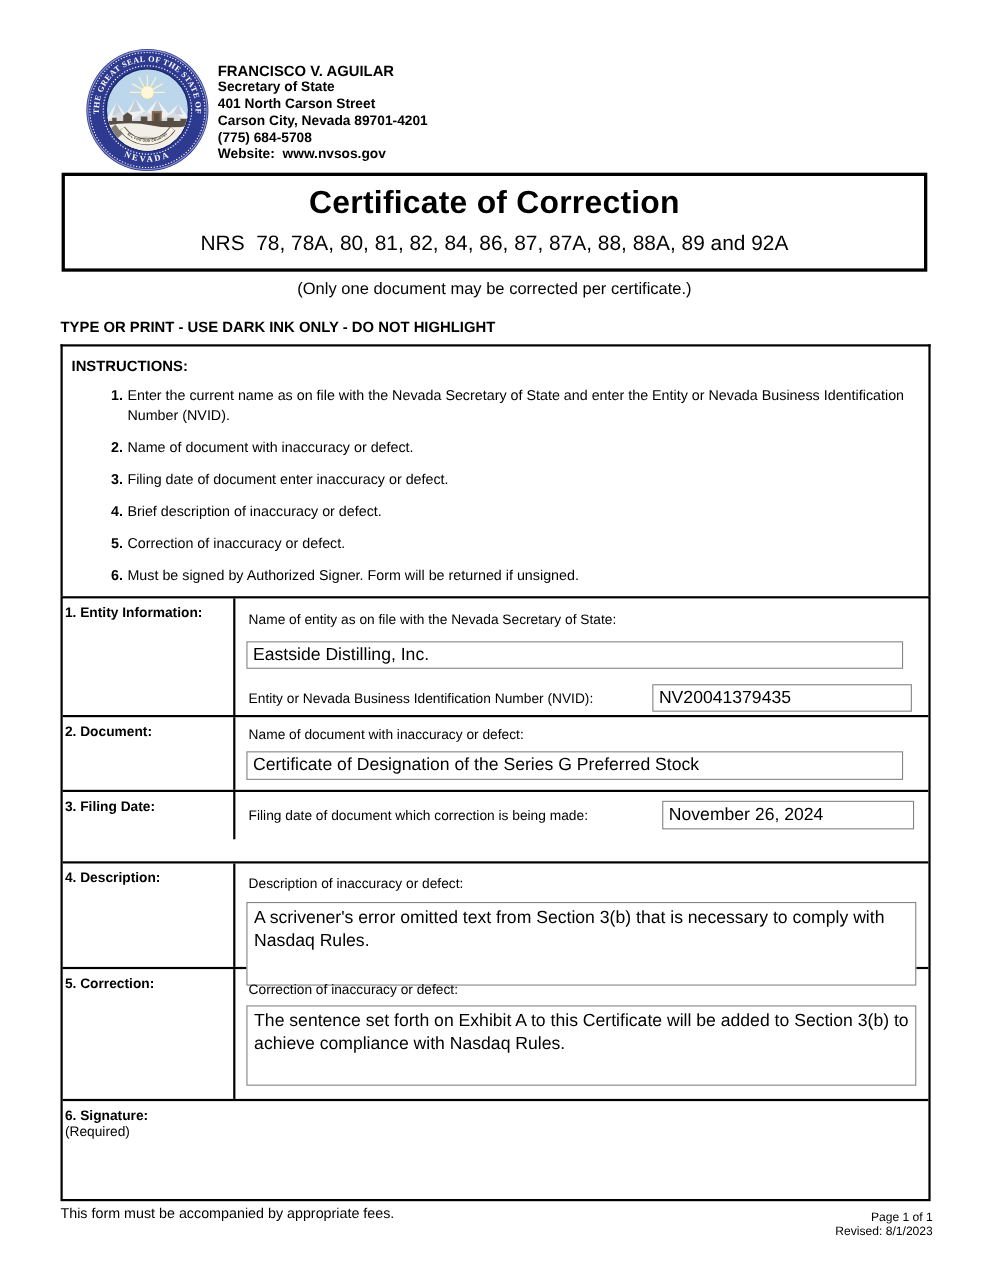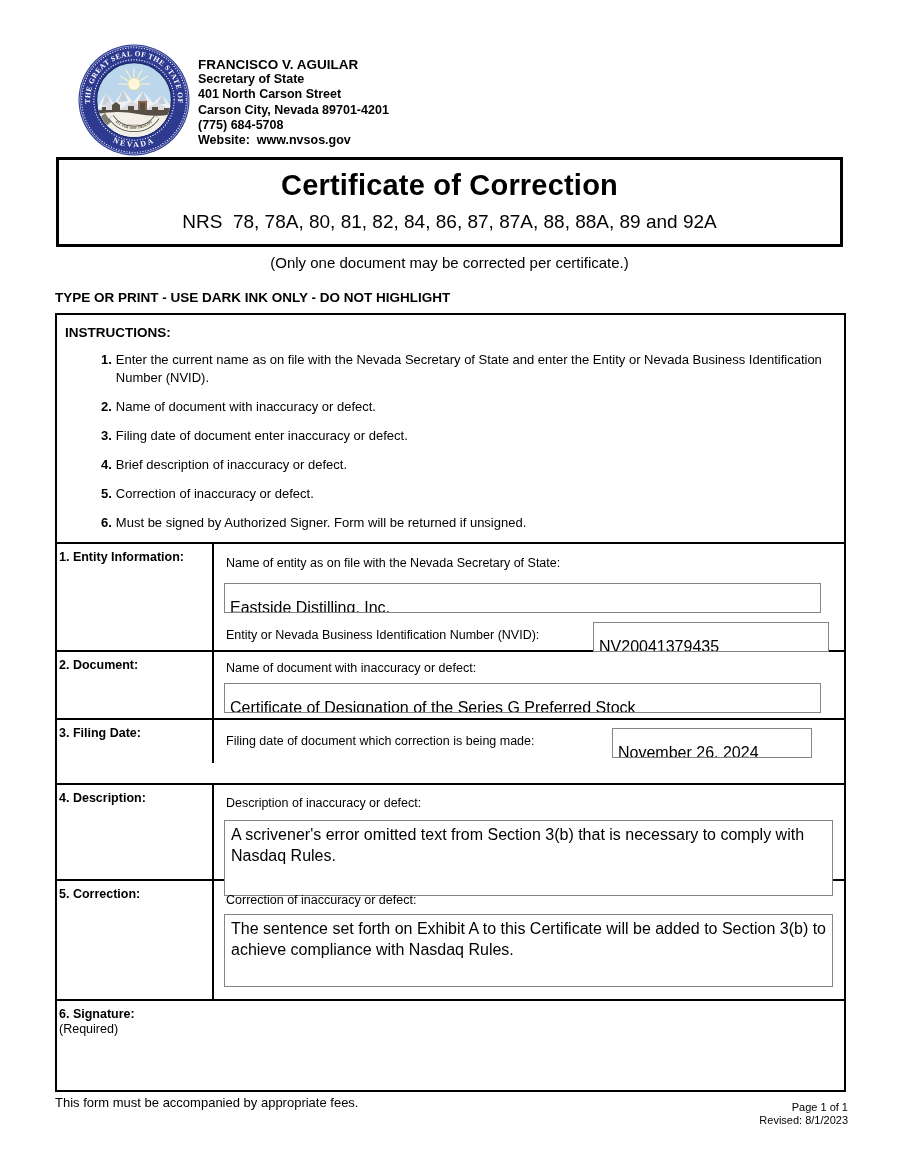--- a/index.html
+++ b/index.html
@@ -37,21 +37,21 @@
   }
   .frow{display:flex;border-top:2px solid #000;box-sizing:border-box;}
   .frow.first{border-top:none;}
   .cell-l{flex:0 0 155px;box-sizing:border-box;padding:6px 4px 16px 2px;}
   .row-label{font-size:12.5px;font-weight:bold;line-height:15px;}
   .row-sub{font-size:12.5px;line-height:15px;}
   .cell-r{flex:1 1 auto;position:relative;border-left:2px solid #000;box-sizing:border-box;}
   .flabel{position:absolute;font-size:12.5px;}
   .ibox{
     position:absolute;border:1px solid #848484;background:#fff;box-sizing:border-box;
-    font-size:16px;padding:14px 5px;line-height:20px;overflow:hidden;white-space:nowrap;
+    font-size:16px;padding:2px 5px;line-height:20px;overflow:hidden;white-space:nowrap;
   }
   .tbox{
     position:absolute;border:1px solid #848484;background:#fff;box-sizing:border-box;
     font-size:16px;padding:3px 6px;line-height:21px;white-space:normal;
   }
   .r1{height:106px;} .r2{height:68px;} .r3{height:45px;}
   .r4{height:96px;margin-top:20px;} .r5{height:120px;} .r6{height:84px;flex-direction:column;}
   
   .x-mark{position:absolute;left:6px;top:26px;font-size:26px;font-weight:bold;}
   .sig-line{
@@ -185,21 +185,21 @@
         <div class="ibox" style="left:10px;top:31px;width:597px;height:26px;">Certificate of Designation of the Series G Preferred Stock</div>
       </div>
     </div>
 
     <div class="frow r3">
       <div class="cell-l">
         <div class="row-label">3. Filing Date:</div>
       </div>
       <div class="cell-r">
         <div class="flabel" style="left:12px;top:14px;">Filing date of document which correction is being made:</div>
-        <div class="ibox" style="left:398px;top:8px;width:200px;height:26px;">November 26, 2024</div>
+        <div class="ibox" style="left:388px;top:8px;width:229px;height:26px;">November 26, 2024</div>
       </div>
     </div>
 
     <div class="frow r4">
       <div class="cell-l">
         <div class="row-label">4. Description:</div>
       </div>
       <div class="cell-r">
         <div class="flabel" style="left:12px;top:11px;">Description of inaccuracy or defect:</div>
         <div class="tbox" style="left:10px;top:35px;width:609px;height:76px;">A scrivener's error omitted text from Section 3(b) that is necessary to comply with Nasdaq Rules.</div>

